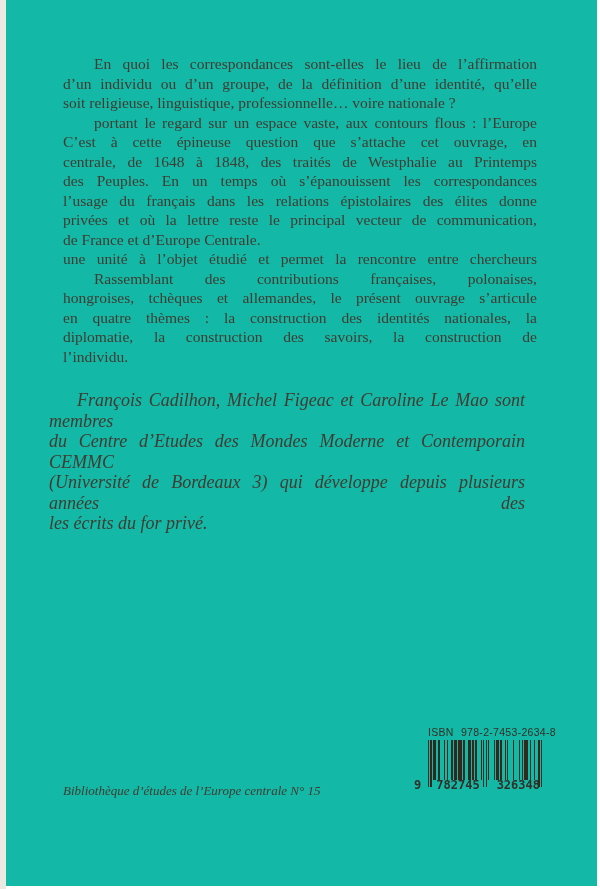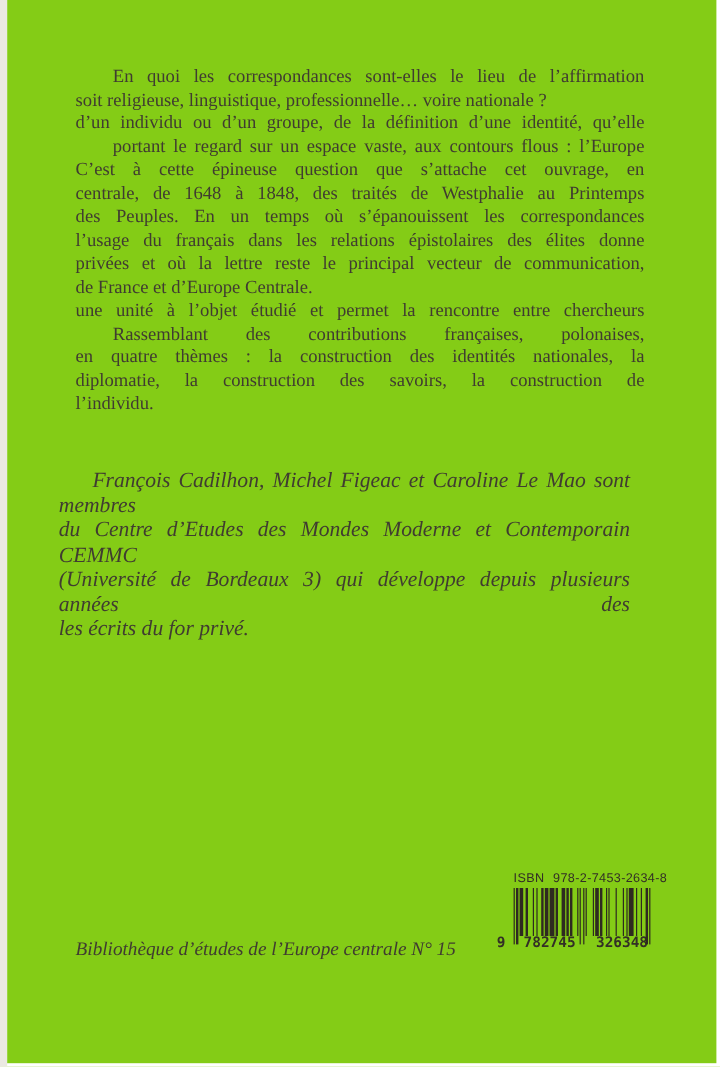--- a/index.html
+++ b/index.html
@@ -9,38 +9,38 @@
     position: relative;
     overflow: hidden;
     font-family: "Liberation Serif", serif;
   }
   .edge-left {
     position: absolute; left: 0; top: 0; bottom: 0; width: 6px;
     background: #ebe9e2;
   }
   .page {
     position: absolute; left: 6px; top: 0; right: 3px; bottom: 3px;
-    background: #84cc16;
+    background: #14b8a6;
     color: #403c31;
   }
   .text-block {
     position: absolute; left: 57px; top: 54px; width: 474px;
     font-size: 15.5px; line-height: 19.5px;
   }
   .tline { text-align: justify; text-align-last: justify; }
   .tline.last { text-align-last: left; }
   .para .tline:first-child { text-indent: 31px; }
   .author-note {
     position: absolute; left: 43px; top: 390px; width: 476px;
     font-style: italic; font-size: 18px; line-height: 20.5px;
   }
   .author-note .tline:first-child { text-indent: 28px; }
   .series {
     position: absolute; left: 57px; top: 783px;
-    font-style: italic; font-size: 16px; white-space: nowrap;
+    font-style: italic; font-size: 13px; white-space: nowrap;
   }
   .barcode {
     position: absolute; left: 409px; top: 726px; width: 132px;
     color: #332f26;
   }
   .isbn-label {
     margin-left: 13px; width: 114px;
     font-family: "Liberation Sans", sans-serif;
     font-size: 10.5px; letter-spacing: 0.3px; word-spacing: 4px;
     text-align: left; white-space: nowrap;
@@ -63,35 +63,36 @@
 </head>
 <body>
 
 <div class="edge-left"></div>
 
 <div class="page">
 
   <div class="text-block">
     <div class="para">
         <div class="tline">En quoi les correspondances sont-elles le lieu de l’affirmation</div>
+        <div class="tline">d’un individu ou d’un groupe, de la définition d’une identité, qu’elle</div>
         <div class="tline last">soit religieuse, linguistique, professionnelle… voire nationale ?</div>
-        <div class="tline">d’un individu ou d’un groupe, de la définition d’une identité, qu’elle</div>
       </div>
     <div class="para">
         <div class="tline">portant le regard sur un espace vaste, aux contours flous : l’Europe</div>
         <div class="tline">C’est à cette épineuse question que s’attache cet ouvrage, en</div>
         <div class="tline">centrale, de 1648 à 1848, des traités de Westphalie au Printemps</div>
         <div class="tline">des Peuples. En un temps où s’épanouissent les correspondances</div>
         <div class="tline">l’usage du français dans les relations épistolaires des élites donne</div>
         <div class="tline">privées et où la lettre reste le principal vecteur de communication,</div>
         <div class="tline last">de France et d’Europe Centrale.</div>
         <div class="tline">une unité à l’objet étudié et permet la rencontre entre chercheurs</div>
       </div>
     <div class="para">
         <div class="tline">Rassemblant des contributions françaises, polonaises,</div>
+        <div class="tline">hongroises, tchèques et allemandes, le présent ouvrage s’articule</div>
         <div class="tline">en quatre thèmes : la construction des identités nationales, la</div>
         <div class="tline">diplomatie, la construction des savoirs, la construction de</div>
         <div class="tline last">l’individu.</div>
       </div>
   </div>
 
   <div class="author-note para">
       <div class="tline">François Cadilhon, Michel Figeac et Caroline Le Mao sont membres</div>
       <div class="tline">du Centre d’Etudes des Mondes Moderne et Contemporain CEMMC</div>
       <div class="tline">(Université de Bordeaux 3) qui développe depuis plusieurs années des</div>

